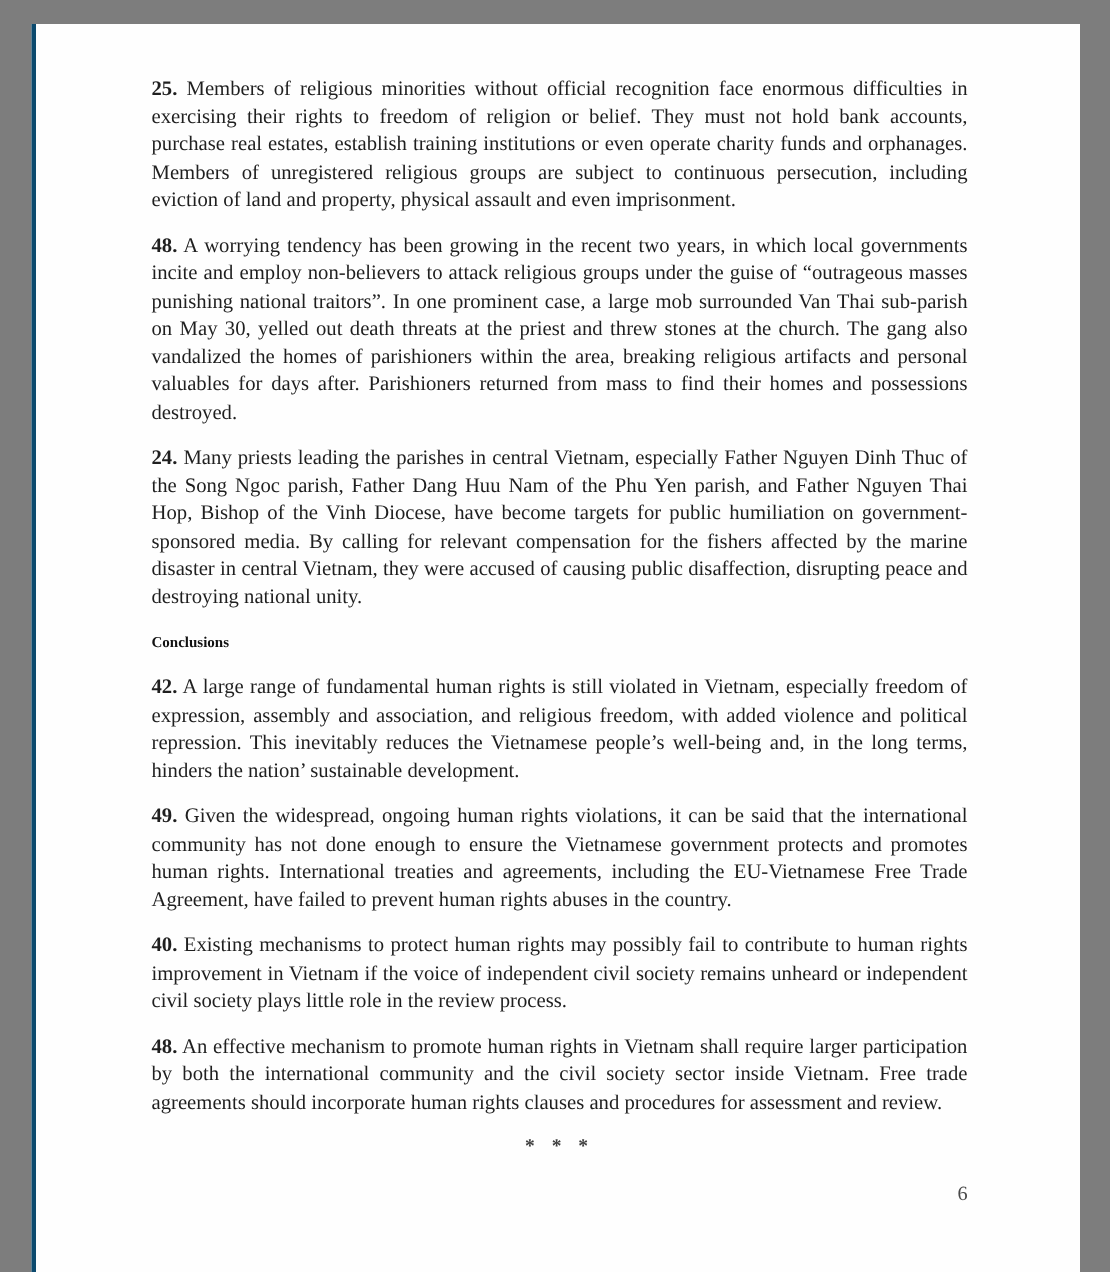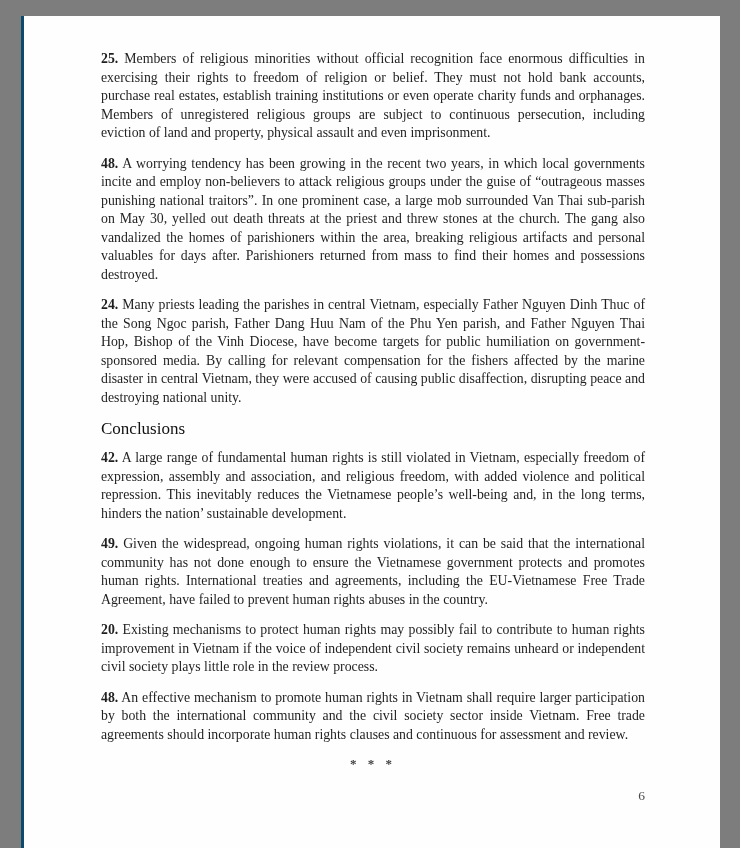--- a/index.html
+++ b/index.html
@@ -33,22 +33,22 @@
   .para {
     margin: 0 0 12px 0;
     font-size: 13.8px;
     line-height: 18.5px;
     text-align: justify;
   }
   .pnum {
     font-weight: bold;
   }
   .heading {
-    font-size: 17px;
-    font-weight: normal;
+    font-size: 10px;
+    font-weight: bold;
     line-height: 20px;
     margin: 10px 0 10px 0;
     color: #111111;
   }
   .divider {
     margin-top: 8px;
     text-align: center;
     font-size: 13px;
     font-weight: bold;
     letter-spacing: 4px;
@@ -89,27 +89,27 @@
         <strong class="pnum">42.</strong>
         <span>A large range of fundamental human rights is still violated in Vietnam, especially freedom of expression, assembly and association, and religious freedom, with added violence and political repression. This inevitably reduces the Vietnamese people’s well-being and, in the long terms, hinders the nation’ sustainable development.</span>
       </p>
 
       <p class="para">
         <strong class="pnum">49.</strong>
         <span>Given the widespread, ongoing human rights violations, it can be said that the international community has not done enough to ensure the Vietnamese government protects and promotes human rights. International treaties and agreements, including the EU-Vietnamese Free Trade Agreement, have failed to prevent human rights abuses in the country.</span>
       </p>
 
       <p class="para">
-        <strong class="pnum">20.</strong>
+        <strong class="pnum">40.</strong>
         <span>Existing mechanisms to protect human rights may possibly fail to contribute to human rights improvement in Vietnam if the voice of independent civil society remains unheard or independent civil society plays little role in the review process.</span>
       </p>
 
       <p class="para">
         <strong class="pnum">48.</strong>
-        <span>An effective mechanism to promote human rights in Vietnam shall require larger participation by both the international community and the civil society sector inside Vietnam. Free trade agreements should incorporate human rights clauses and continuous for assessment and review.</span>
+        <span>An effective mechanism to promote human rights in Vietnam shall require larger participation by both the international community and the civil society sector inside Vietnam. Free trade agreements should incorporate human rights clauses and procedures for assessment and review.</span>
       </p>
 
       <div class="divider">* * *</div>
 
       <div class="pagenum">6</div>
 
     </div>
   </div>
 </div>
 

